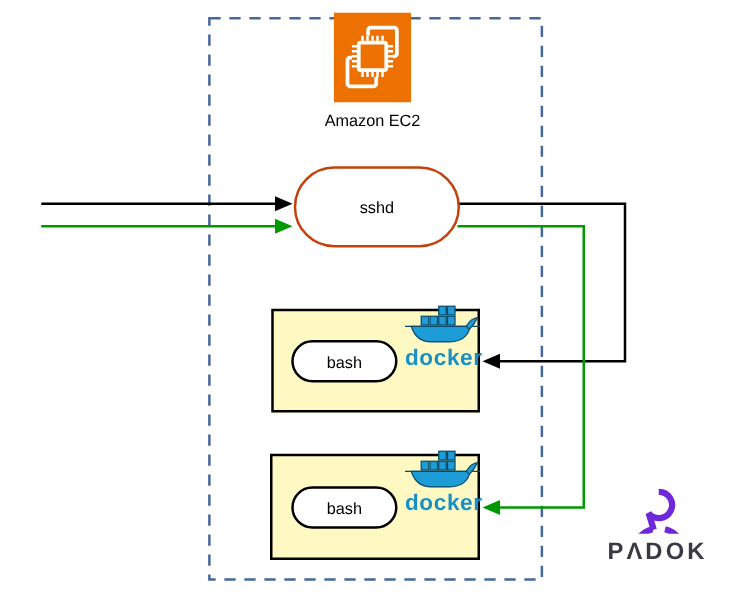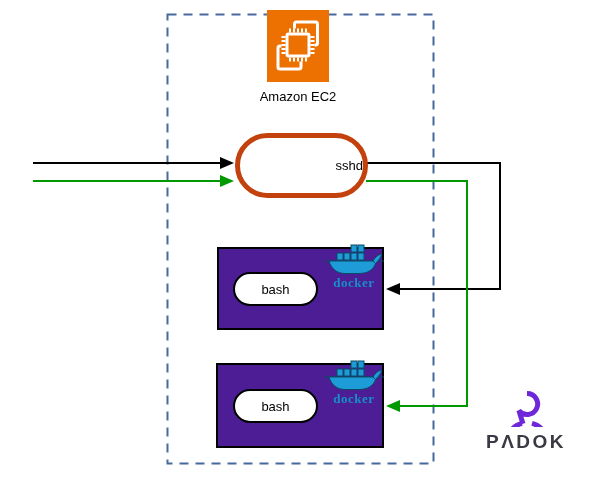--- a/index.html
+++ b/index.html
@@ -5,38 +5,38 @@
   html,body{margin:0;padding:0;background:#fff;}
   .canvas{
     position:relative;width:600px;height:482px;background:#fff;overflow:hidden;
     font-family:"Liberation Sans","DejaVu Sans",sans-serif;color:#000;
   }
   .wires{position:absolute;left:0;top:0;}
   .abs{position:absolute;}
   .node-label{font-size:13px;line-height:1;white-space:nowrap;}
   .ec2-label{left:240px;top:89px;width:116px;text-align:center;font-size:13px;}
   .sshd-pill{
-    left:235px;top:133px;width:133px;height:65px;border:5px solid #c2410c;
-    border-radius:33px;background:#fff;display:flex;align-items:center;justify-content:flex-end;
+    left:235px;top:133px;width:133px;height:65px;border:2px solid #c2410c;
+    border-radius:33px;background:#fff;display:flex;align-items:center;justify-content:center;
     box-sizing:border-box;
   }
   .docker-box{
-    border:2px solid #000;background:#4c1d95;box-sizing:border-box;position:absolute;
+    border:2px solid #000;background:#fef9c3;box-sizing:border-box;position:absolute;
   }
   .docker-box-1{left:217px;top:247px;width:167px;height:83px;}
   .docker-box-2{left:216px;top:363px;width:168px;height:85px;}
   .bash-pill{
     position:absolute;left:14px;top:23px;width:85px;height:34px;border:2px solid #000;
     border-radius:17px;background:#fff;display:flex;align-items:center;justify-content:center;
     box-sizing:border-box;
   }
   .docker-logo{position:absolute;right:-2px;top:-6px;width:60px;text-align:center;}
   .docker-logo .wordmark{
-    display:block;font-size:13px;font-weight:bold;color:#1590c8;line-height:1;
-    margin-top:-3px;letter-spacing:0.5px;font-family:Liberation Serif, serif;
+    display:block;font-size:18px;font-weight:bold;color:#1590c8;line-height:1;
+    margin-top:-3px;letter-spacing:0.5px;
   }
   .padok-logo{left:504px;top:381px;}
   .padok-text{
     left:478px;top:431px;width:96px;text-align:center;font-size:19px;font-weight:700;
     letter-spacing:2.5px;color:#3a3a44;
   }
 </style>
 </head>
 <body>
 

